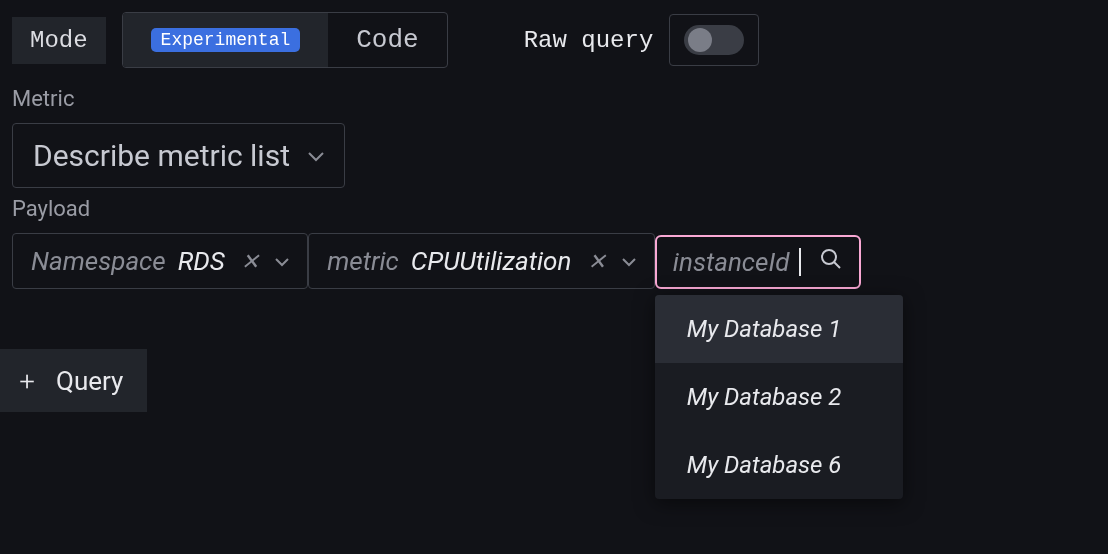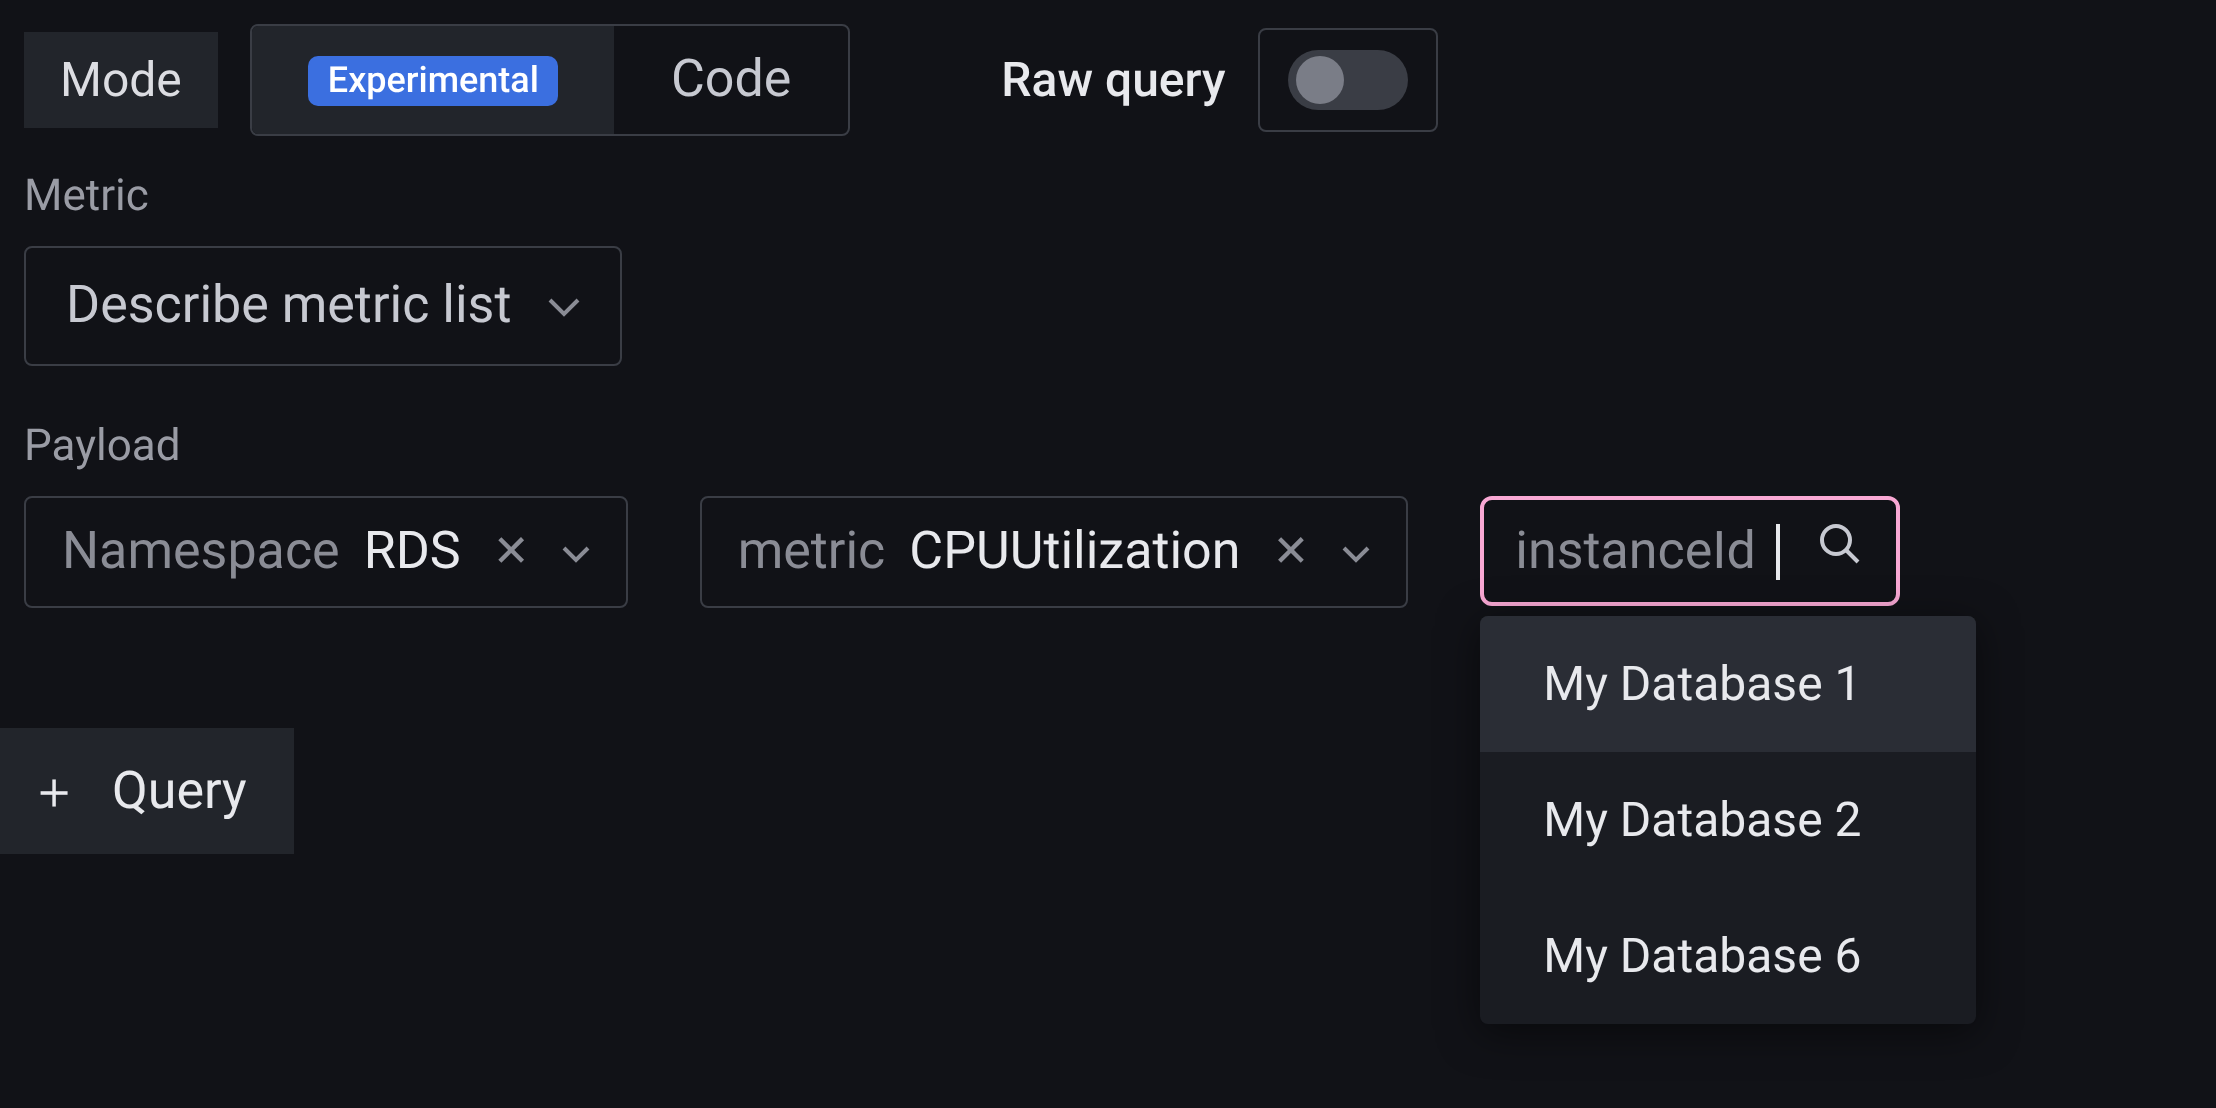--- a/index.html
+++ b/index.html
@@ -11,20 +11,21 @@
     height: 554px;
     overflow: hidden;
     padding: 12px;
     font-size: 24px;
   }
   .top-row {
     display: flex;
     align-items: center;
     gap: 16px;
     margin-bottom: 18px;
+    font-family: Liberation Mono, monospace;
   }
   .mode-label {
     background: #22252b;
     padding: 10px 18px;
     color: #dcdde2;
     font-size: 24px;
   }
   .mode-group {
     display: flex;
     border: 1px solid #3a3d45;
@@ -86,35 +87,34 @@
     color: #9a9ca5;
     margin-bottom: 12px;
     margin-top: 8px;
   }
   .select-box {
     display: inline-flex;
     align-items: center;
     border: 1px solid #3a3d45;
     border-radius: 4px;
     padding: 14px 20px;
-    font-size: 26px;
+    font-size: 30px;
     color: #c7c9d1;
     gap: 18px;
     cursor: pointer;
-    margin-bottom: 20px;
   }
   .chevron {
     font-size: 18px;
     color: #8a8c95;
   }
   .payload-row {
     display: flex;
-    gap: 36px;
-    align-items: flex-start;
+    align-items: flex-end;
     margin-bottom: 60px;
+    font-style: italic;
   }
   .chip {
     display: inline-flex;
     align-items: center;
     border: 1px solid #3a3d45;
     border-radius: 4px;
     padding: 12px 18px;
     font-size: 26px;
     gap: 12px;
   }

